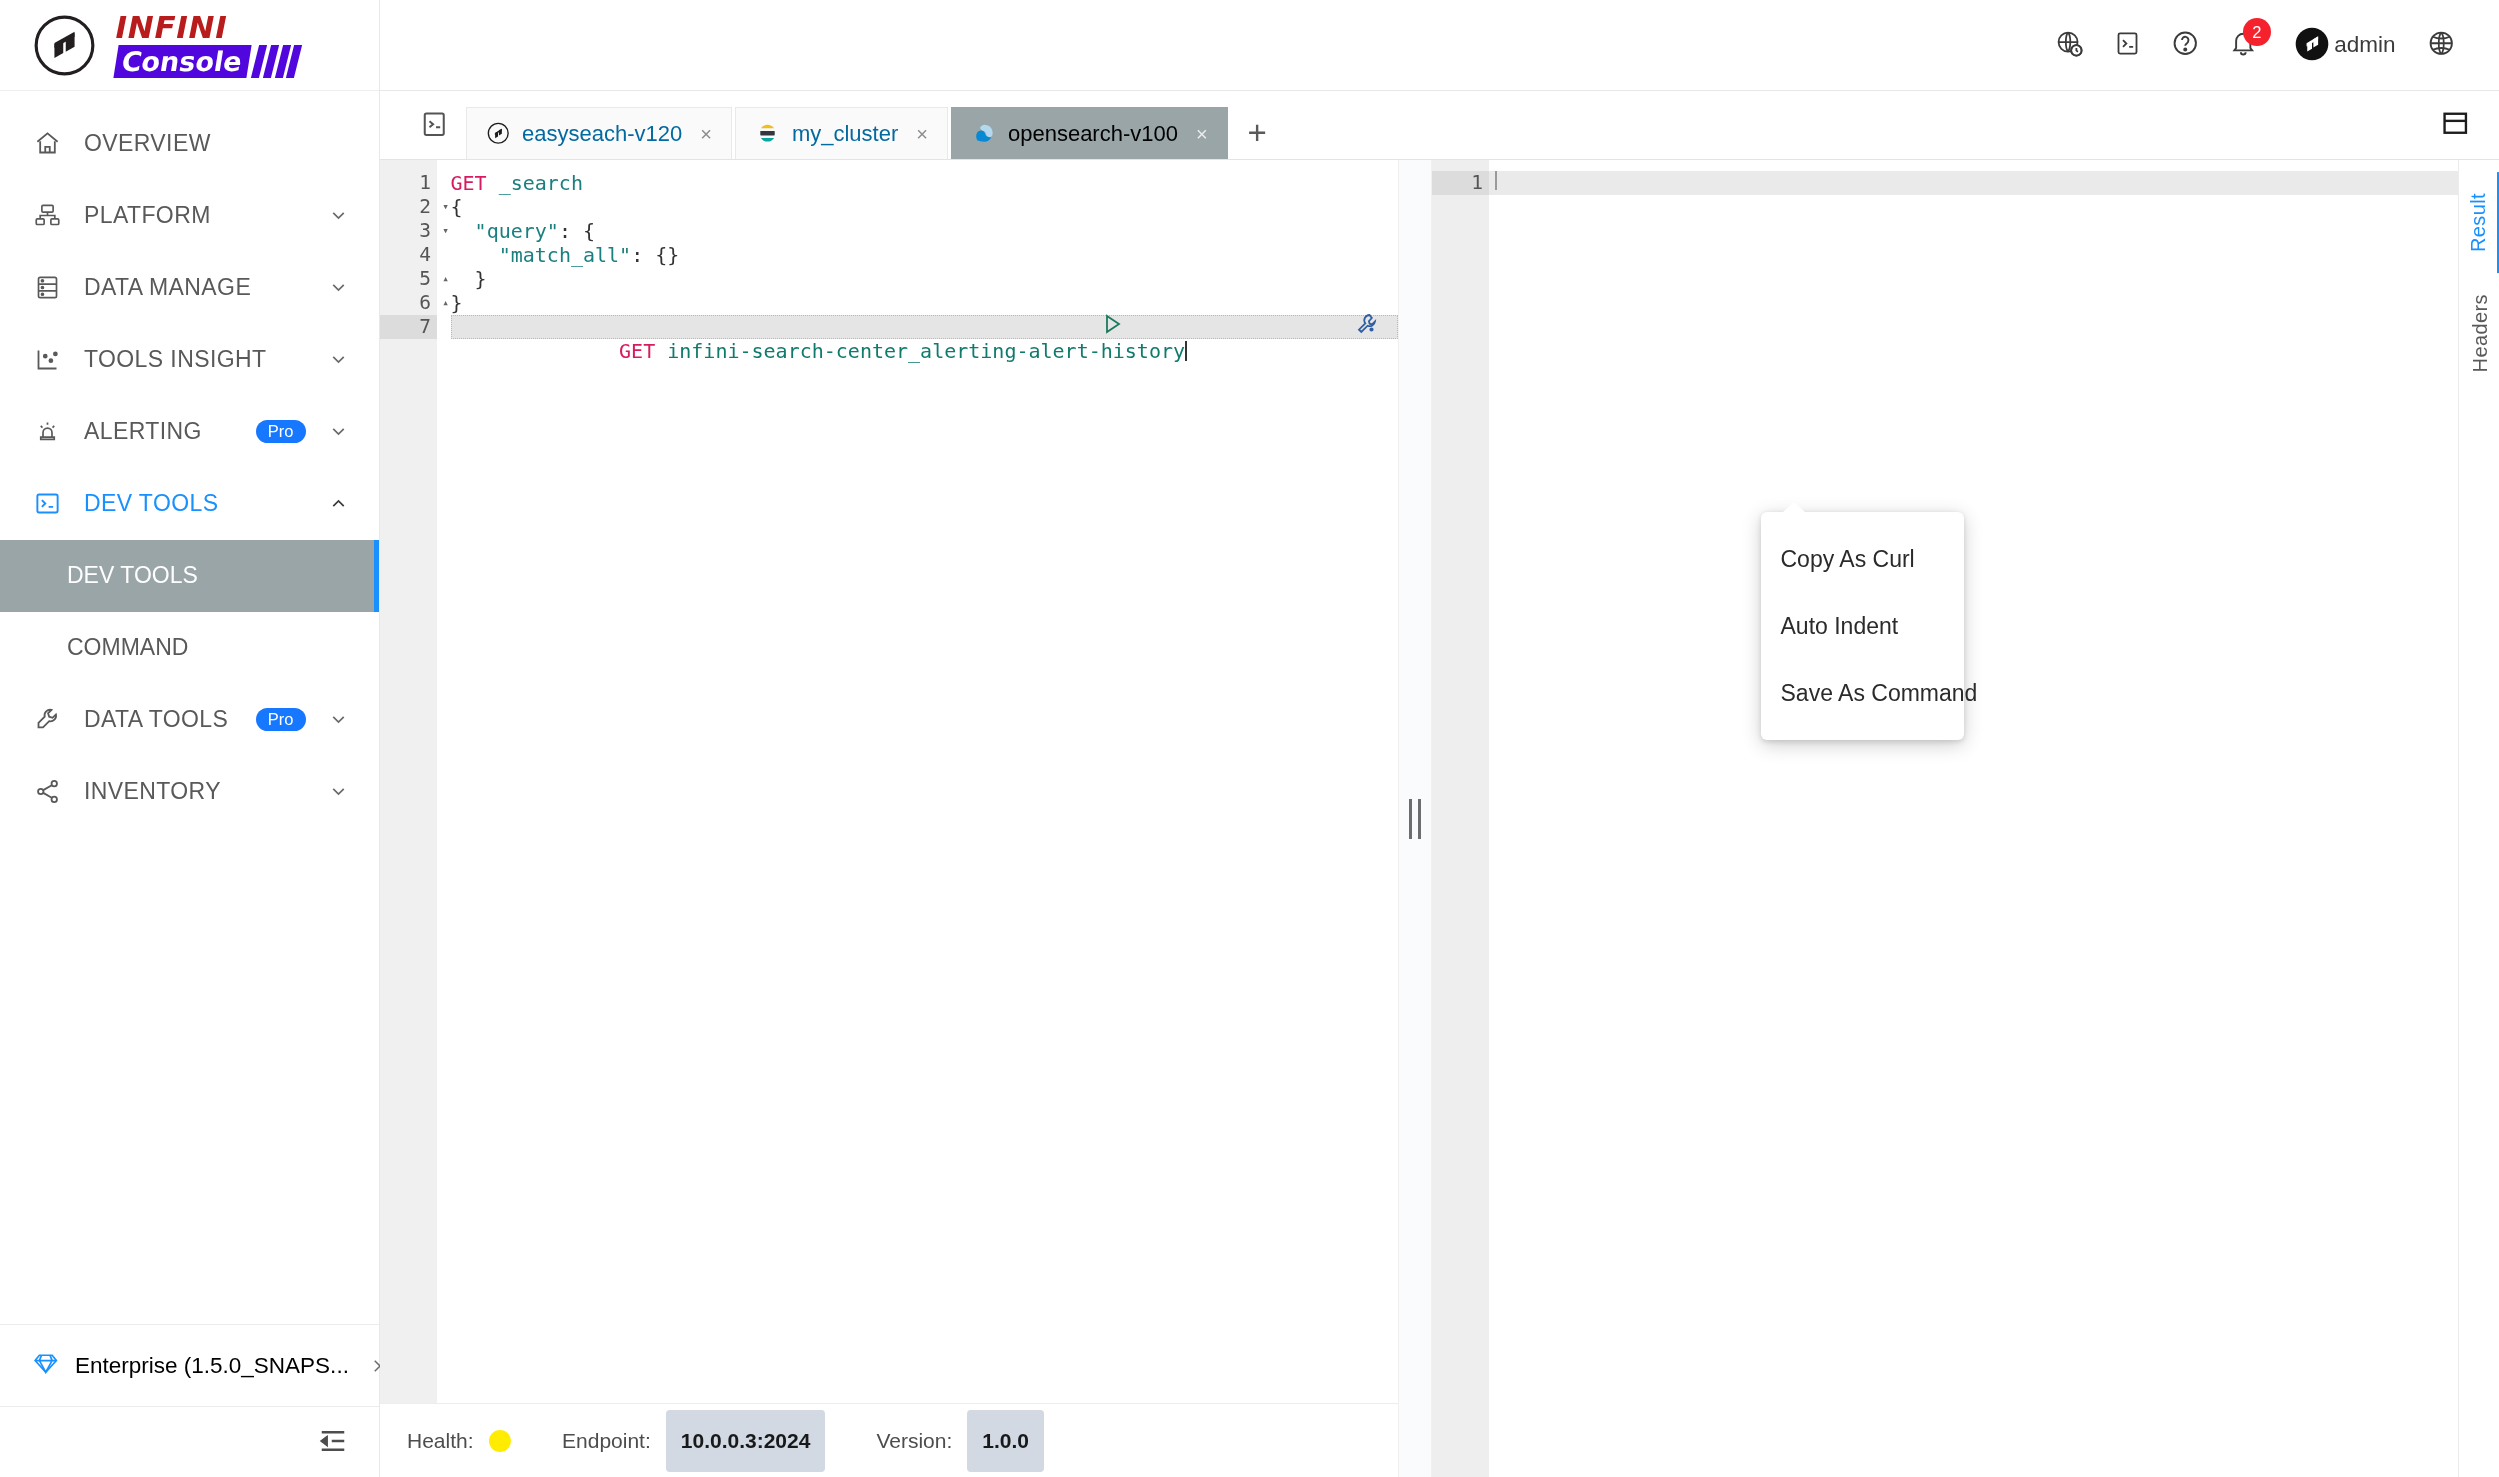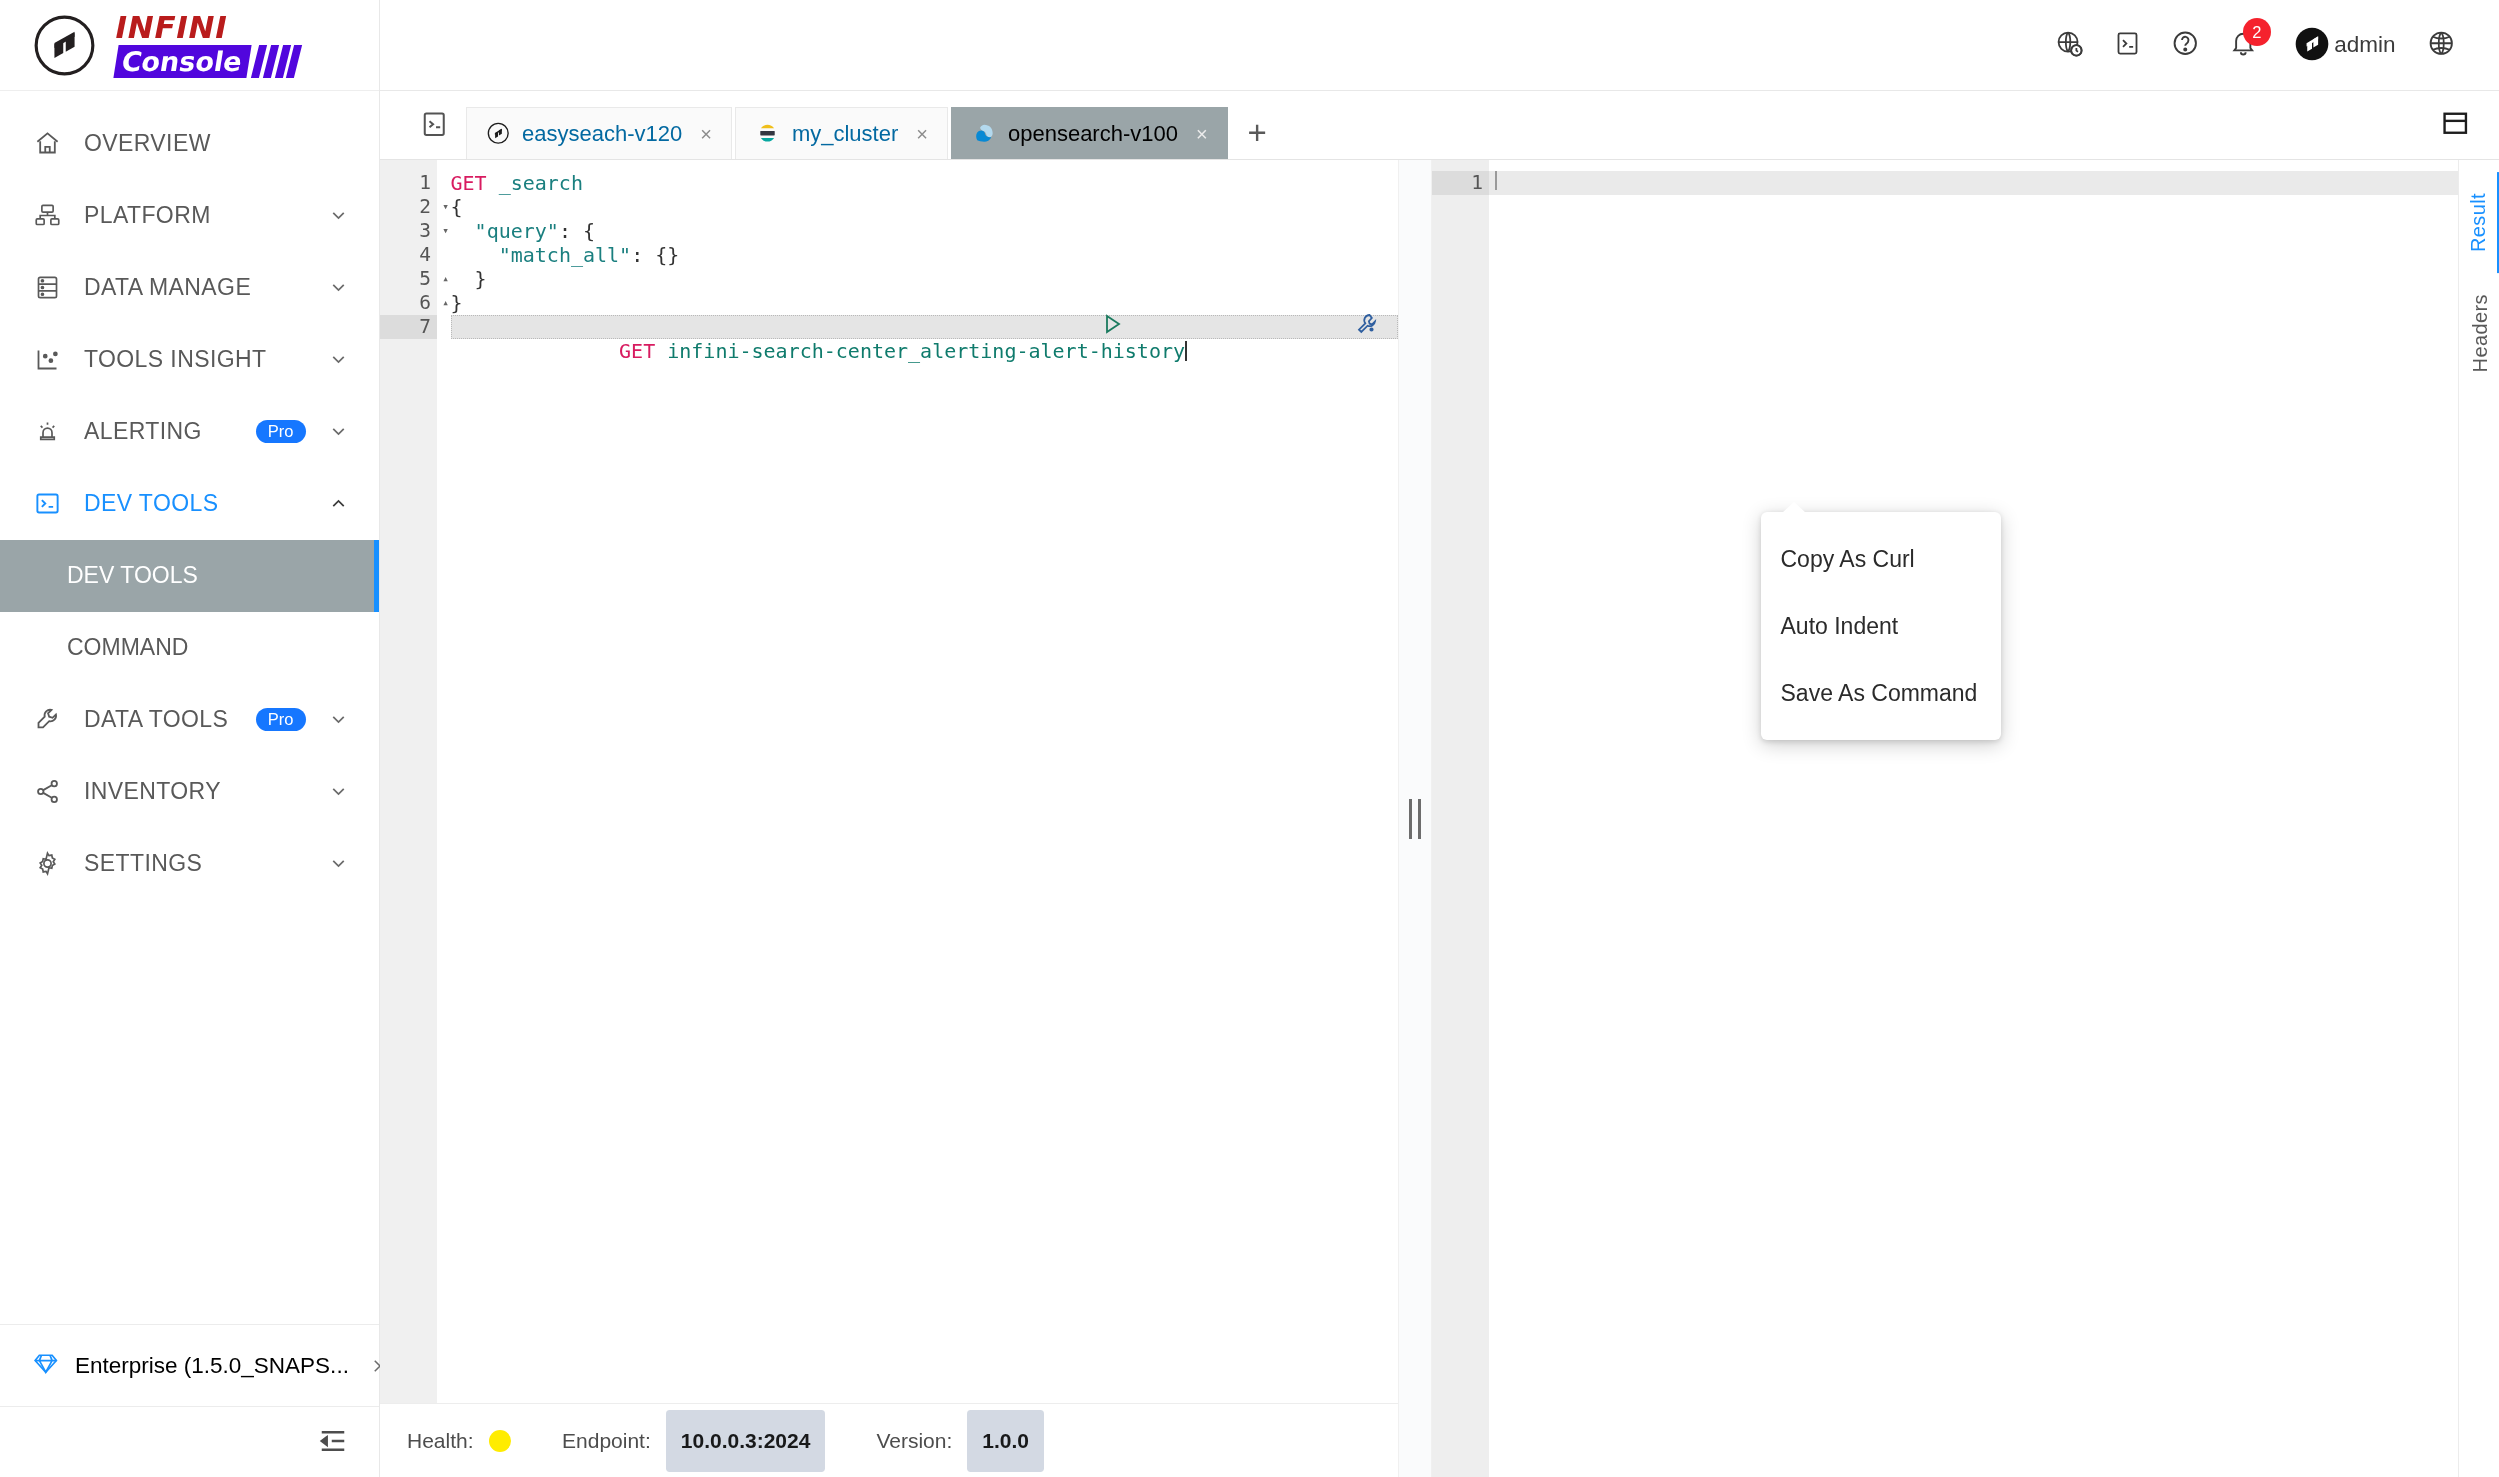--- a/index.html
+++ b/index.html
@@ -226,21 +226,21 @@
   .res-tab {
     writing-mode: vertical-rl; transform: rotate(180deg);
     font-size: 20px; color: #595959; padding: 21px 7.5px; cursor: pointer;
     letter-spacing: 0.4px;
   }
   .res-tab.active { color: #1890ff; border-left: 3.7px solid #1890ff; }
 
   
   .ctx-menu {
     position: absolute; left: 1381px; top: 352px;
-    width: 240px; background: #ffffff; border-radius: 6px;
+    width: 203px; background: #ffffff; border-radius: 6px;
     box-shadow: 0 4.5px 19.5px rgba(0,0,0,.19), 0 1.5px 5.2px rgba(0,0,0,.12);
     padding: 13.5px 0; z-index: 40;
   }
   .ctx-arrow {
     position: absolute; top: -10.5px; left: 21px;
     width: 0; height: 0; border-left: 12px solid transparent;
     border-right: 12px solid transparent; border-bottom: 11.2px solid #ffffff;
   }
   .ctx-item {
     height: 67px; display: flex; align-items: center; padding-left: 19.5px;
@@ -406,34 +406,20 @@
             </svg>
         </span>
         <span class="nav-label">INVENTORY</span>
         <span class="chev">
           <svg viewBox="0 0 24 24" width="21" height="21" fill="none" stroke="currentColor" stroke-width="2">
               <path d="M6 9l6 6 6-6"></path>
             </svg>
         </span>
       </div>
 
-      <div class="nav-item">
-        <span class="ico">
-          <svg viewBox="0 0 24 24" width="27" height="27" fill="none" stroke="#595959" stroke-width="1.5">
-              <circle cx="12" cy="12" r="3.2"></circle>
-              <path d="M12 2.8l1.3 2.2 2.5-.5.5 2.5 2.2 1.3-1.4 2.1 1.4 2.1-2.2 1.3-.5 2.5-2.5-.5L12 21.2l-1.3-2.2-2.5.5-.5-2.5-2.2-1.3 1.4-2.1-1.4-2.1 2.2-1.3.5-2.5 2.5.5z"></path>
-            </svg>
-        </span>
-        <span class="nav-label">SETTINGS</span>
-        <span class="chev">
-          <svg viewBox="0 0 24 24" width="21" height="21" fill="none" stroke="currentColor" stroke-width="2">
-              <path d="M6 9l6 6 6-6"></path>
-            </svg>
-        </span>
-      </div>
     </nav>
 
     <div class="sidebar-footer">
       <span class="ico">
         <svg viewBox="0 0 24 24" width="25.5" height="25.5" fill="none" stroke="#1890ff" stroke-width="1.6">
             <path d="M6 4h12l4 5-10 11L2 9z"></path>
             <path d="M2 9h20M8 4l-2 5 6 11 6-11-2-5"></path>
           </svg>
       </span>
       <span class="ent-text">Enterprise (1.5.0_SNAPS...</span>

